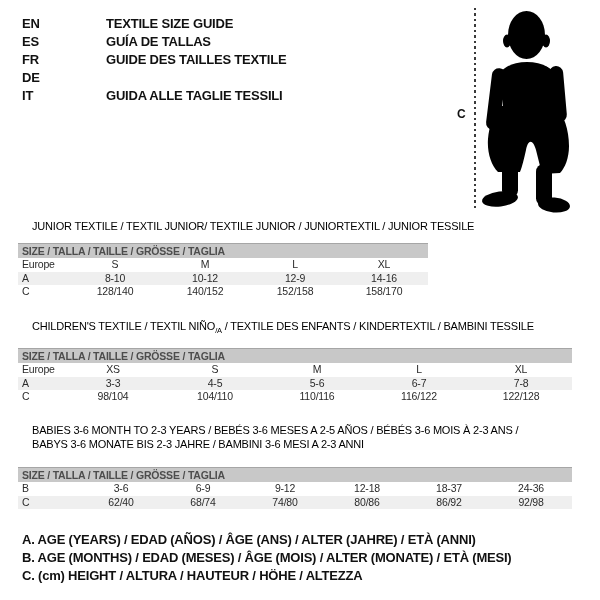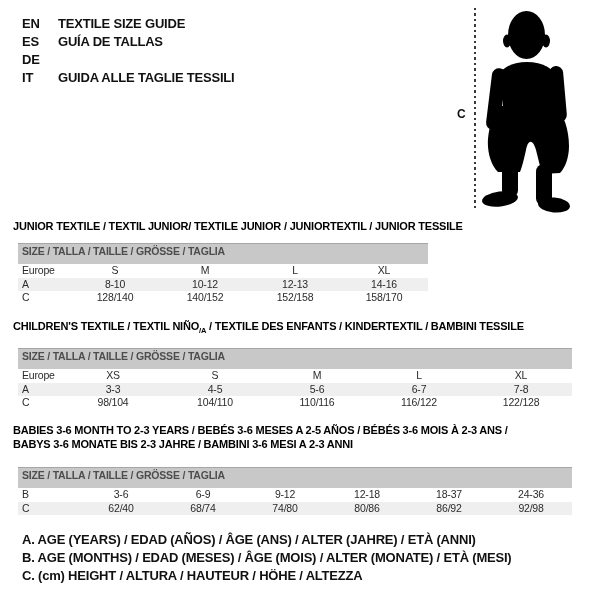--- a/index.html
+++ b/index.html
@@ -1,60 +1,64 @@
 <!DOCTYPE html>
 <html><head>
 <meta charset="utf-8">
 <style>
   html, body { margin: 0; padding: 0; background: #ffffff; }
   body { width: 600px; height: 600px; font-family: "Liberation Sans", sans-serif; color: #2b2b2b; }
   .canvas { position: relative; width: 600px; height: 600px; background: #ffffff; overflow: hidden; letter-spacing: -0.2px; }
 
   
   .langs { position: absolute; top: 15px; left: 22px; font-weight: bold; font-size: 13px; color: #111; }
-  .lang-row { display: flex; line-height: 18px; }
+  .lang-row { display: flex; line-height: 18px; gap: 48px; }
   .lang-code { width: 36px; }
 
   
   .dotline { position: absolute; left: 474px; top: 8px; width: 2px; height: 201px;
              background: repeating-linear-gradient(to bottom, #3a3a3a 0 2.5px, transparent 2.5px 5.5px); }
   .figure-label { position: absolute; left: 457px; top: 107px; font-weight: bold; font-size: 12px; color: #111; }
   .baby-svg { position: absolute; left: 455px; top: 0; width: 145px; height: 215px; }
 
   
-  .sec-title { position: absolute; left: 13px; font-weight: bold; font-size: 11px; line-height: 14px; color: #000; white-space: nowrap; }
+  .sec-title { position: absolute; left: 32px; font-weight: normal; font-size: 11px; line-height: 14px; color: #000; white-space: nowrap; }
   .sub { font-size: 7.5px; vertical-align: sub; }
 
   
   table.size-table { position: absolute; left: 18px; border-collapse: collapse; table-layout: fixed; font-size: 10.5px; }
   .t1 { width: 410px; top: 243px; }
   .t2 { width: 554px; top: 348px; }
   .t3 { width: 554px; top: 467px; }
   th.size-bar { background: #c8c8c8; color: #4d4d4d; font-weight: bold; font-size: 10.5px; text-align: left;
-                height: 14px; line-height: 14px; padding: 0 0 6px 4px; border-top: 1px solid #a6a6a6; white-space: nowrap; }
+                height: 14px; line-height: 14px; padding: 0 0 0 4px; border-top: 1px solid #a6a6a6; white-space: nowrap; }
   td { height: 13.5px; line-height: 13.5px; padding: 0; text-align: center; color: #2b2b2b; white-space: nowrap; }
   td.rowlabel { text-align: left; padding-left: 4px; }
   tr.alt td { background: #efefef; }
 
   
   .notes { position: absolute; left: 22px; top: 531px; font-weight: bold; font-size: 13px; line-height: 18px; color: #111; }
 </style>
 </head>
 <body>
 
 <div class="canvas">
 
   <div class="langs">
     <div class="lang-row">
       <span class="lang-code">EN</span>
       <span>TEXTILE SIZE GUIDE</span>
     </div>
     <div class="lang-row">
       <span class="lang-code">ES</span>
       <span>GUÍA DE TALLAS</span>
+    </div>
+    <div class="lang-row">
+      <span class="lang-code">FR</span>
+      <span>GUIDE DES TAILLES TEXTILE</span>
     </div>
     <div class="lang-row">
       <span class="lang-code">DE</span>
     </div>
     <div class="lang-row">
       <span class="lang-code">IT</span>
       <span>GUIDA ALLE TAGLIE TESSILI</span>
     </div>
   </div>
 
@@ -94,21 +98,21 @@
       <td class="rowlabel">Europe</td>
       <td>S</td>
       <td>M</td>
       <td>L</td>
       <td>XL</td>
     </tr>
     <tr class="alt">
       <td class="rowlabel">A</td>
       <td>8-10</td>
       <td>10-12</td>
-      <td>12-13</td>
+      <td>12-9</td>
       <td>14-16</td>
     </tr>
     <tr>
       <td class="rowlabel">C</td>
       <td>128/140</td>
       <td>140/152</td>
       <td>152/158</td>
       <td>158/170</td>
     </tr>
   </tbody>

